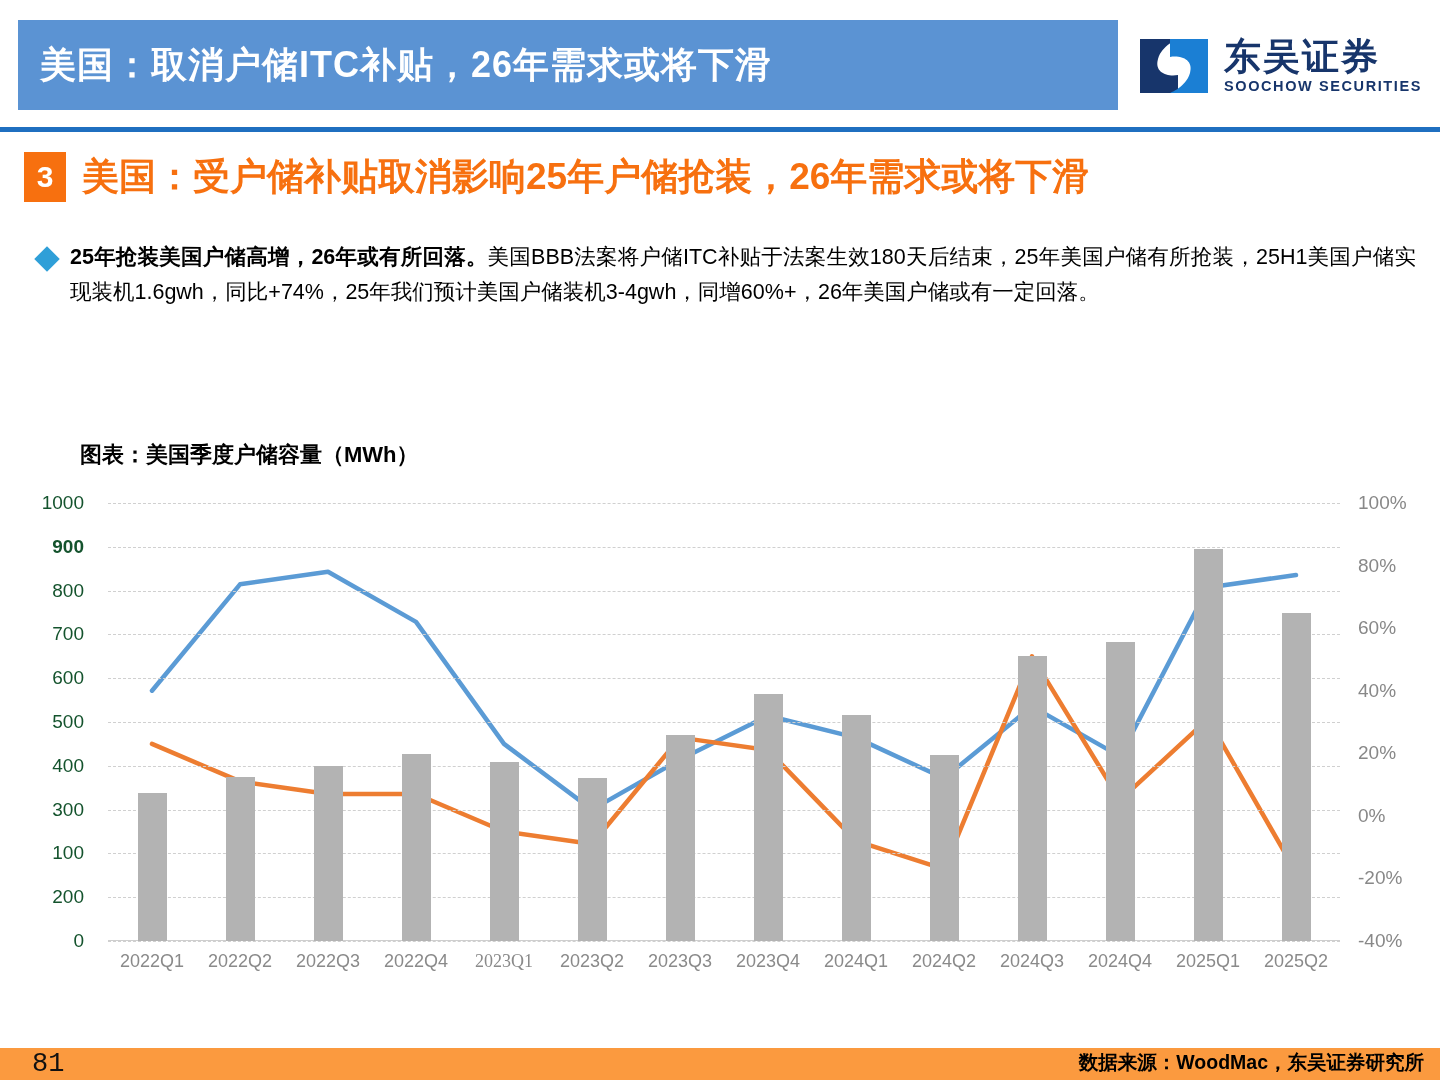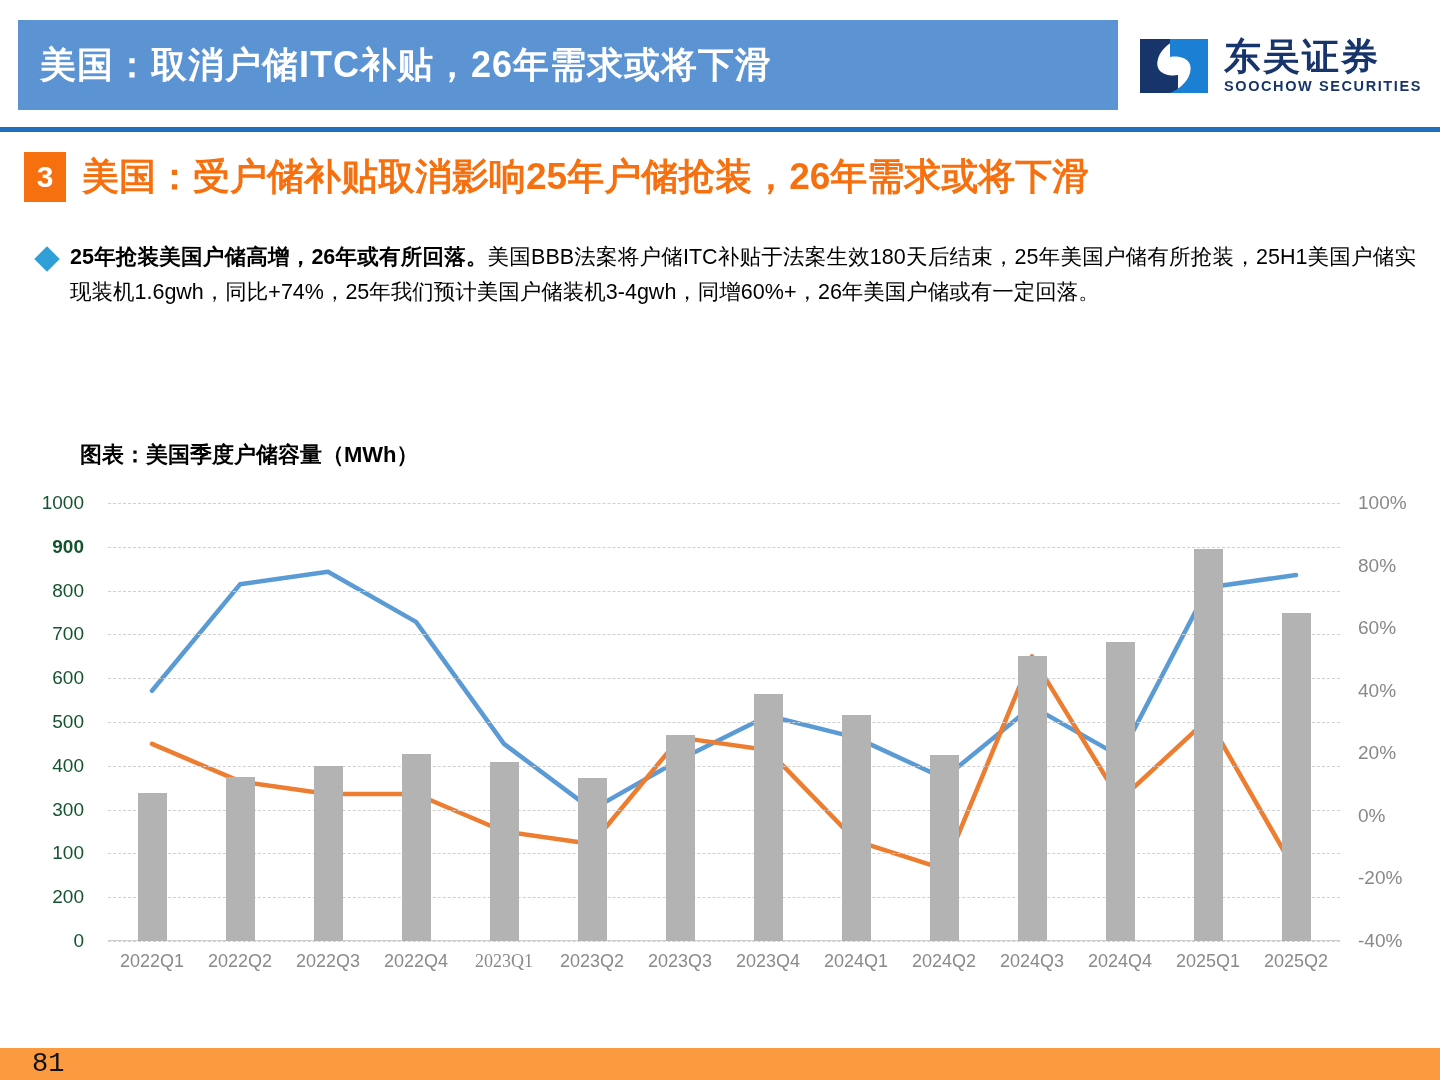--- a/index.html
+++ b/index.html
@@ -189,13 +189,14 @@
       <div class="xlab" style="left: 1032px;">2024Q3</div>
       <div class="xlab" style="left: 1120px;">2024Q4</div>
       <div class="xlab" style="left: 1208px;">2025Q1</div>
       <div class="xlab" style="left: 1296px;">2025Q2</div>
     </div>
 
 </div>
 
 <div class="footer">
   <div class="pg">81</div>
+  <div class="src">数据来源：WoodMac，东吴证券研究所</div>
 </div>
 
 </body></html>

